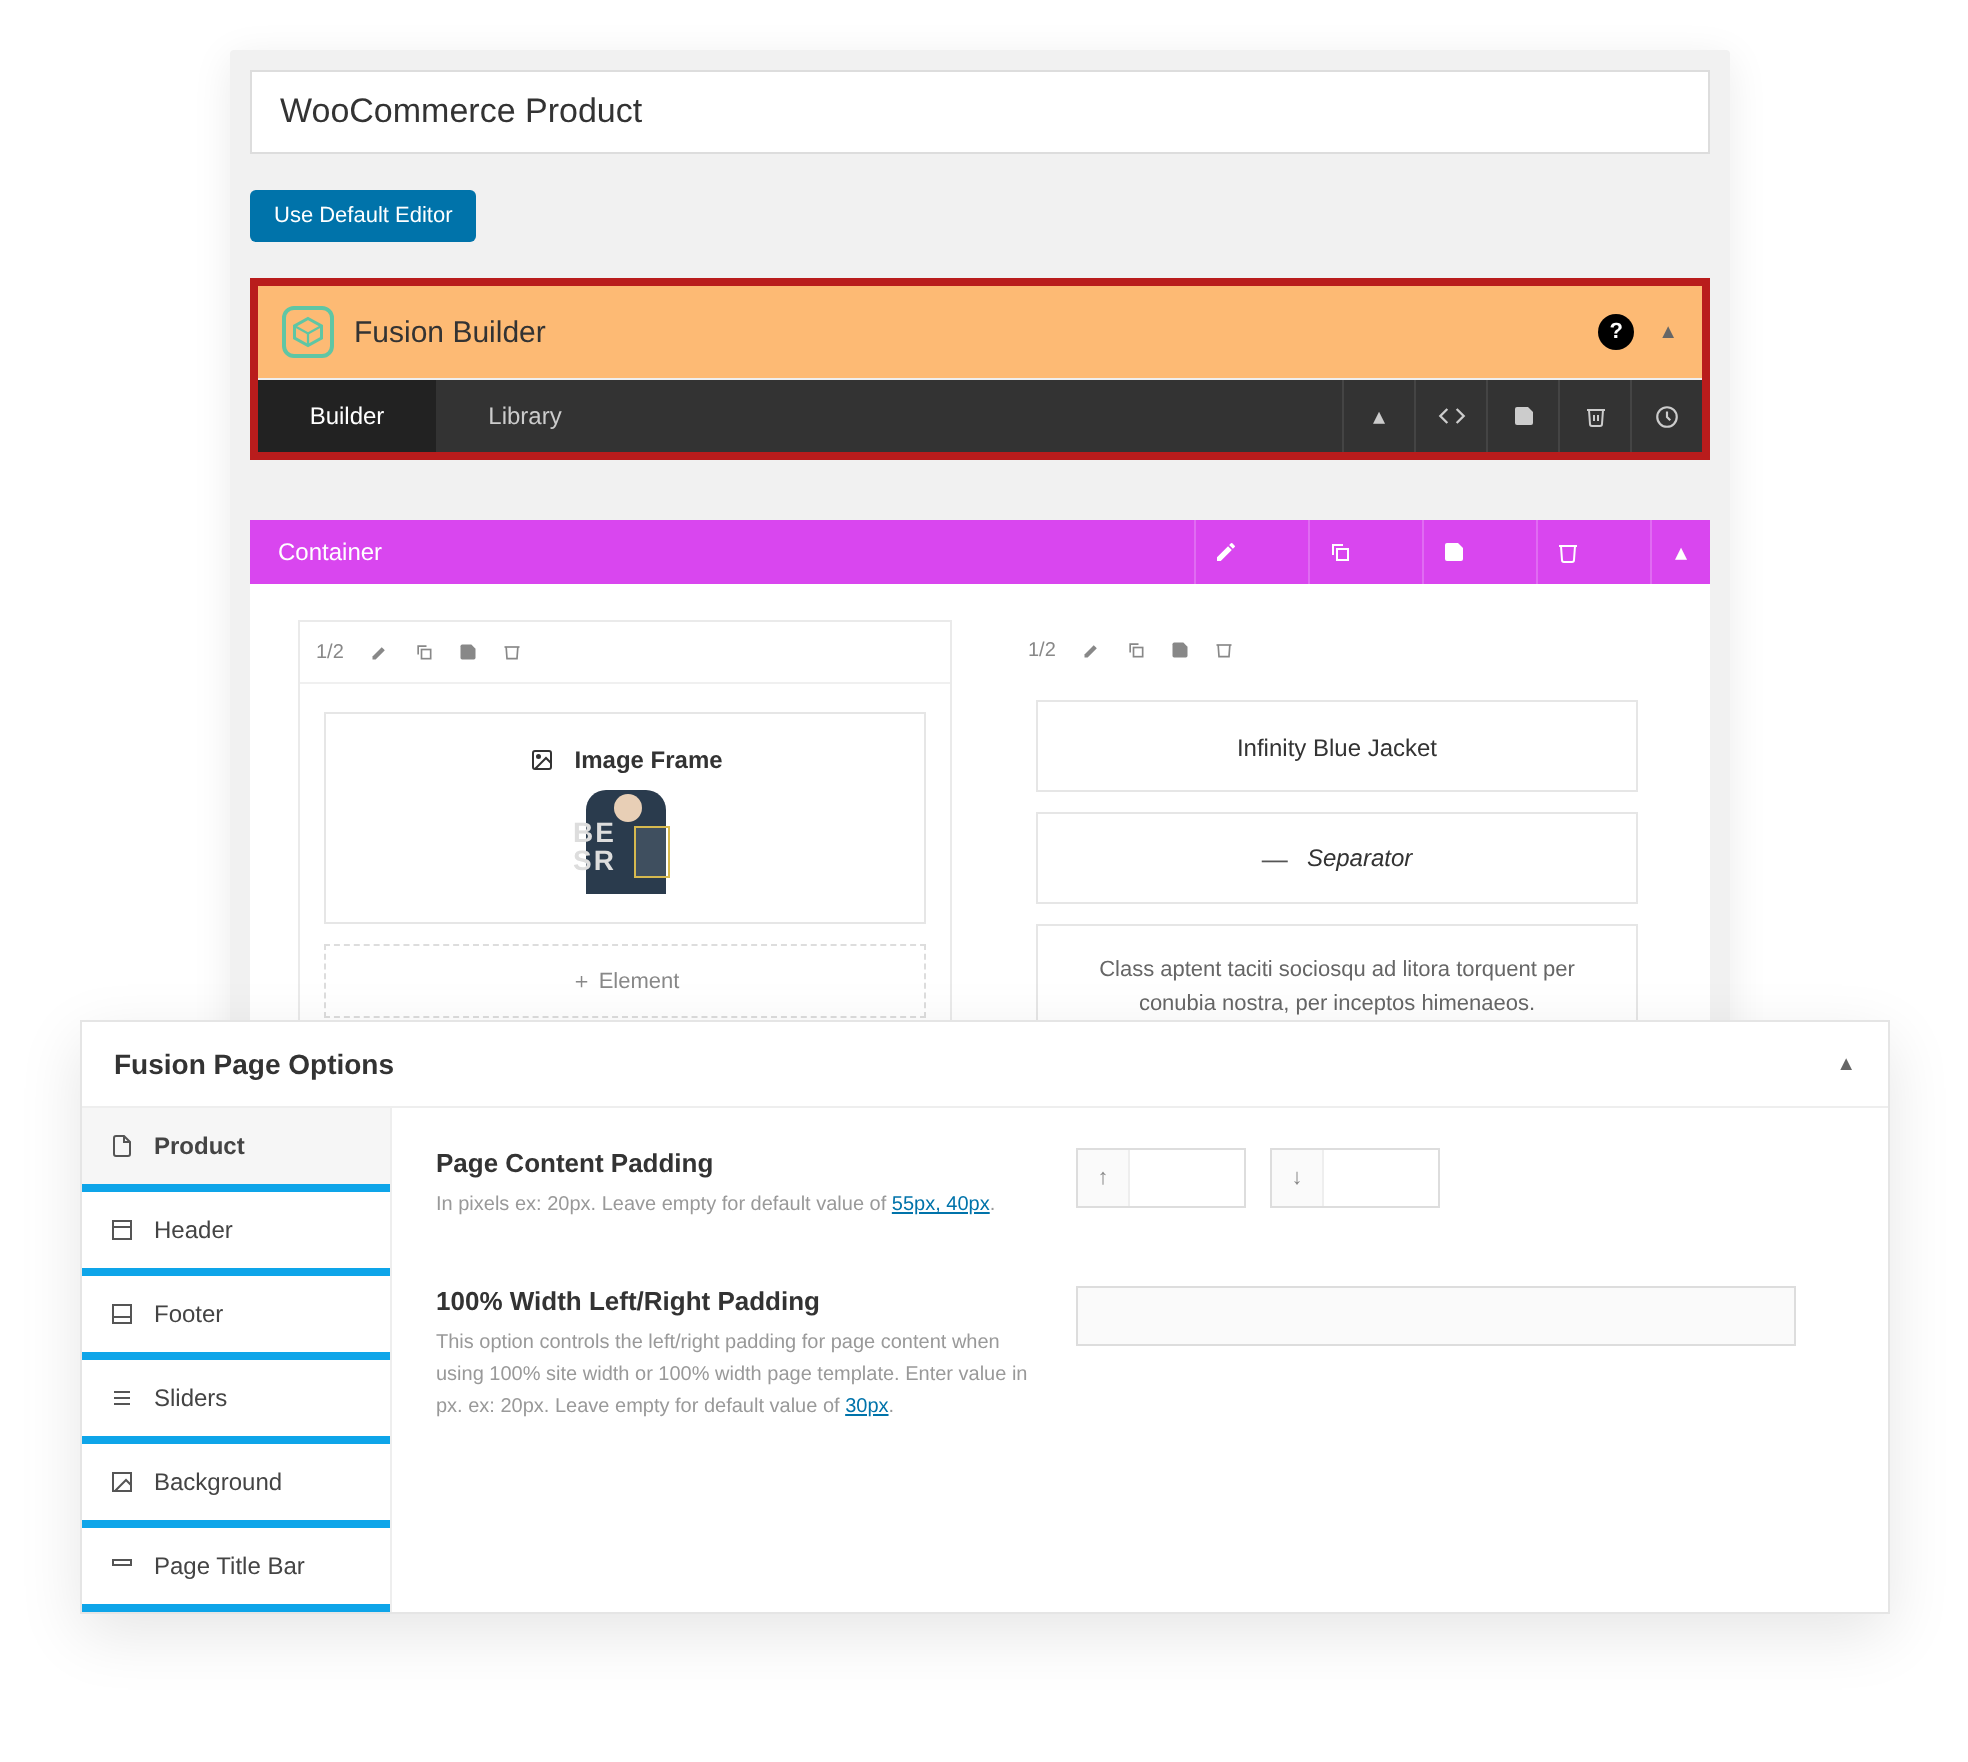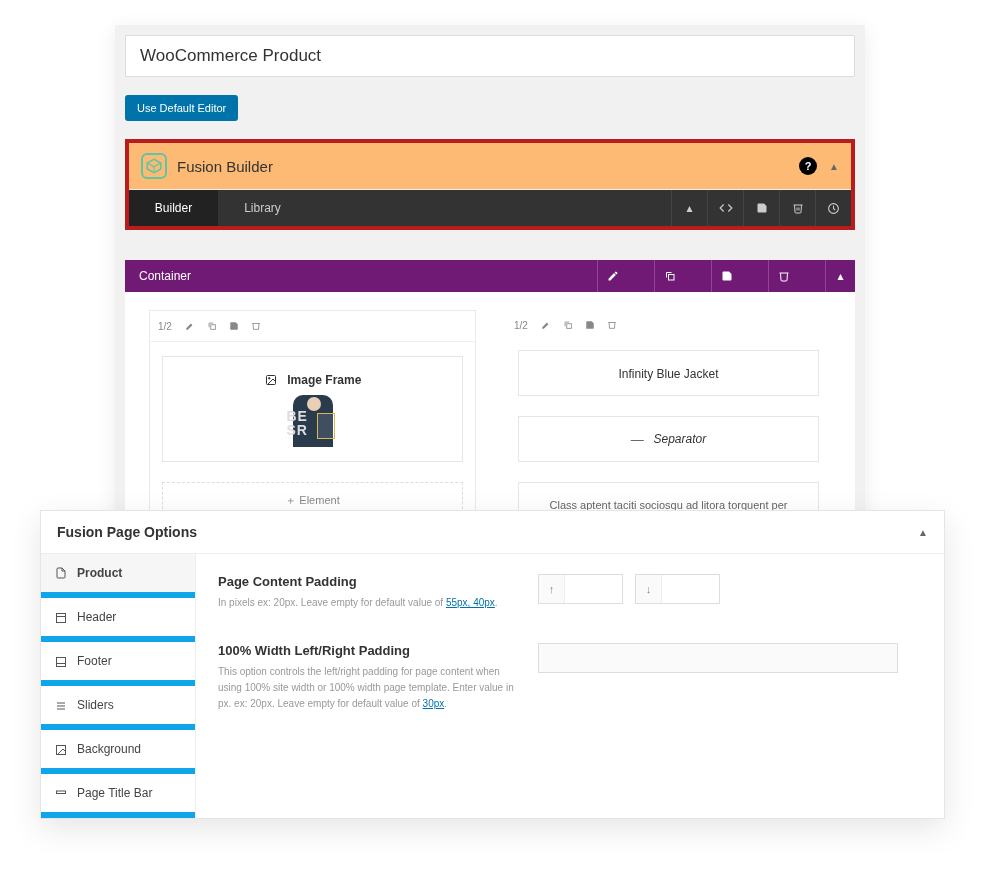--- a/index.html
+++ b/index.html
@@ -21,32 +21,32 @@
 .fb-help { width: 18px; height: 18px; border-radius: 50%; background: #000; color: #fff; text-align: center; line-height: 18px; font-size: 11px; font-weight: bold; margin-right: 12px; }
 .fb-collapse { color: #666; font-size: 10px; }
 
 .fb-tabs { display: flex; background: #333; color: #ccc; font-size: 12px; }
 .fb-tab { width: 89px; text-align: center; padding: 11px 0; position: relative; cursor: pointer; }
 .fb-tab.active { background: #222; color: #fff; }
 .fb-tab.active::after { content: ""; position: absolute; left: 50%; bottom: -6px; margin-left: -6px; border: 6px solid transparent; border-top-color: #222; }
 .fb-tabs-spacer { flex: 1; }
 .fb-tool { width: 36px; display: flex; align-items: center; justify-content: center; border-left: 1px solid #444; color: #ccc; cursor: pointer; font-size: 12px; }
 
-.container-bar { display: flex; align-items: center; background: #701a75; color: #fff; height: 32px; font-size: 12px; width: 730px; margin: 30px 10px 0 10px; gap: 27px; }
+.container-bar { display: flex; align-items: center; background: #d946ef; color: #fff; height: 32px; font-size: 12px; width: 730px; margin: 30px 10px 0 10px; gap: 27px; }
 .container-label { padding: 0 14px; flex: 1; }
 .c-tool { width: 30px; height: 32px; display: flex; align-items: center; justify-content: center; border-left: 1px solid rgba(255,255,255,0.2); cursor: pointer; }
 
 .cols-wrap { display: flex; gap: 30px; padding: 18px 24px 30px 24px; width: 730px; margin: 0 10px; background: #fff; }
 .col { flex: 1; border: 1px solid #eaeaea; padding: 0; }
 .col-toolbar { display: flex; align-items: center; gap: 2px; padding: 6px 8px; border-bottom: 1px solid #f0f0f0; }
 .col-ratio { font-size: 10px; color: #888; margin-right: 6px; }
 .col-tool { width: 20px; height: 18px; display: flex; align-items: center; justify-content: center; color: #888; font-size: 10px; cursor: pointer; }
 .col-body { padding: 14px 12px 14px 12px; }
 
-.el-box { border: 1px solid #e6e6e6; padding: 14px 10px; margin-bottom: 20px; text-align: center; background: #fff; }
+.el-box { border: 1px solid #e6e6e6; padding: 14px 10px; margin-bottom: 10px; text-align: center; background: #fff; }
 .el-title { font-size: 12px; color: #333; font-weight: 600; display: inline-block; vertical-align: middle; }
 .el-icon { display: inline-block; vertical-align: middle; margin-right: 6px; color: #333; }
 .image-preview { margin-top: 8px; display: flex; justify-content: center; }
 .person { width: 56px; height: 52px; position: relative; }
 .person::before { content: ""; position: absolute; left: 8px; top: 0; width: 40px; height: 52px; background: #2a3b4d; border-radius: 10px 10px 0 0; }
 .person::after { content: ""; position: absolute; left: 22px; top: 2px; width: 14px; height: 14px; background: #e8cfb6; border-radius: 50%; }
 .person .patch { position: absolute; left: 32px; top: 18px; width: 18px; height: 26px; border: 1px solid #d6b94f; background: rgba(255,255,255,0.1); }
 .label-faint { position: absolute; left: 2px; top: 14px; font-size: 14px; font-weight: 800; color: #ddd; letter-spacing: 1px; line-height: 14px; }
 
 .add-el { border: 1px dashed #ddd; text-align: center; padding: 10px; color: #888; font-size: 11px; cursor: pointer; }
@@ -55,21 +55,21 @@
 .desc-text { font-size: 11px; color: #666; line-height: 1.6; padding: 4px 6px; }
 
 
 .options-panel { position: absolute; left: 40px; top: 510px; width: 905px; background: #fff; border: 1px solid #e5e5e5; box-shadow: 0 10px 30px rgba(0,0,0,0.10); }
 .options-head { display: flex; align-items: center; padding: 13px 16px; border-bottom: 1px solid #eee; }
 .options-title { font-size: 14px; font-weight: 600; flex: 1; }
 .options-collapse { color: #666; font-size: 10px; }
 
 .options-body { display: flex; }
 .opt-sidebar { width: 155px; border-right: 1px solid #eee; }
-.opt-item { display: flex; align-items: flex-end; gap: 8px; padding: 12px 14px; font-size: 12px; color: #444; border-bottom: 6px solid #0ea5e9; cursor: pointer; background: #fff; }
+.opt-item { display: flex; align-items: center; gap: 8px; padding: 12px 14px; font-size: 12px; color: #444; border-bottom: 4px solid #0ea5e9; cursor: pointer; background: #fff; }
 .opt-item.active { background: #f6f6f6; font-weight: 600; }
 .opt-icon { width: 14px; color: #666; font-size: 12px; }
 
 .opt-content { flex: 1; padding: 20px 22px; }
 .opt-row { display: flex; margin-bottom: 32px; }
 .opt-left { width: 320px; padding-right: 20px; }
 .opt-label { font-size: 13px; font-weight: 600; color: #333; margin-bottom: 6px; }
 .opt-help { font-size: 10px; color: #999; line-height: 1.6; }
 .opt-help a { color: #0073aa; text-decoration: underline; }
 .opt-right { flex: 1; display: flex; gap: 12px; }

